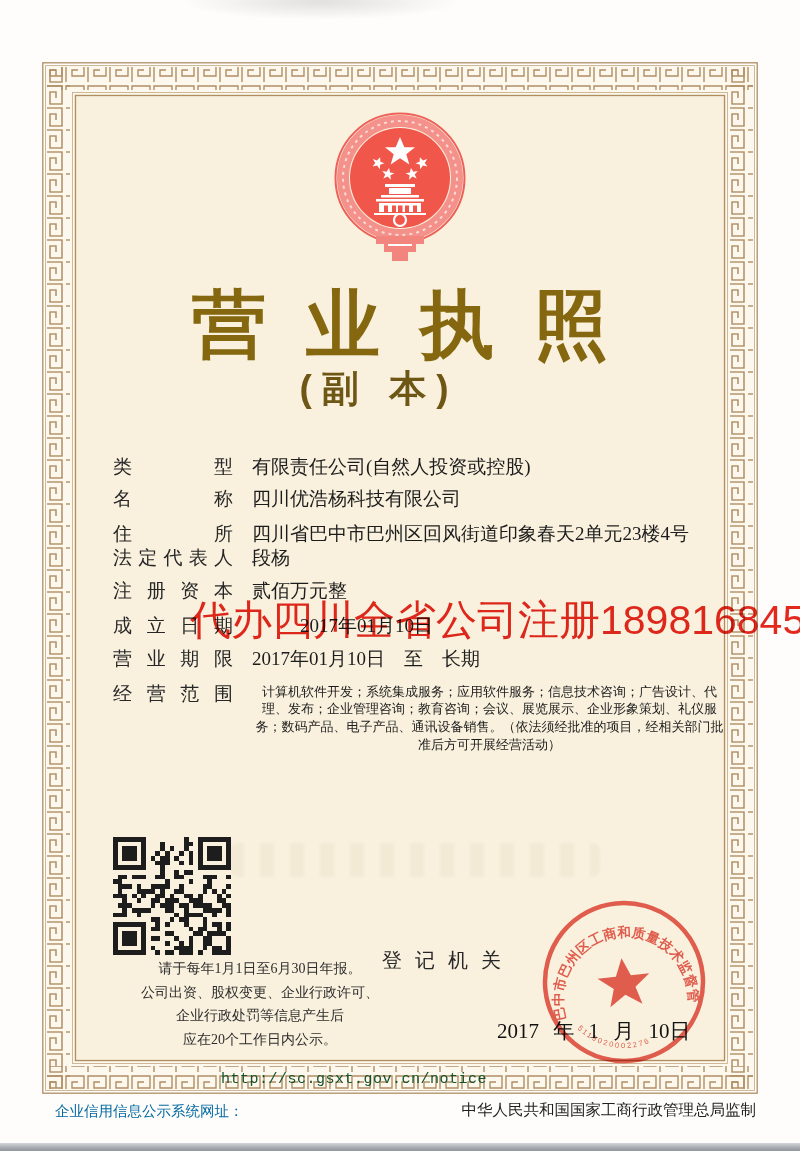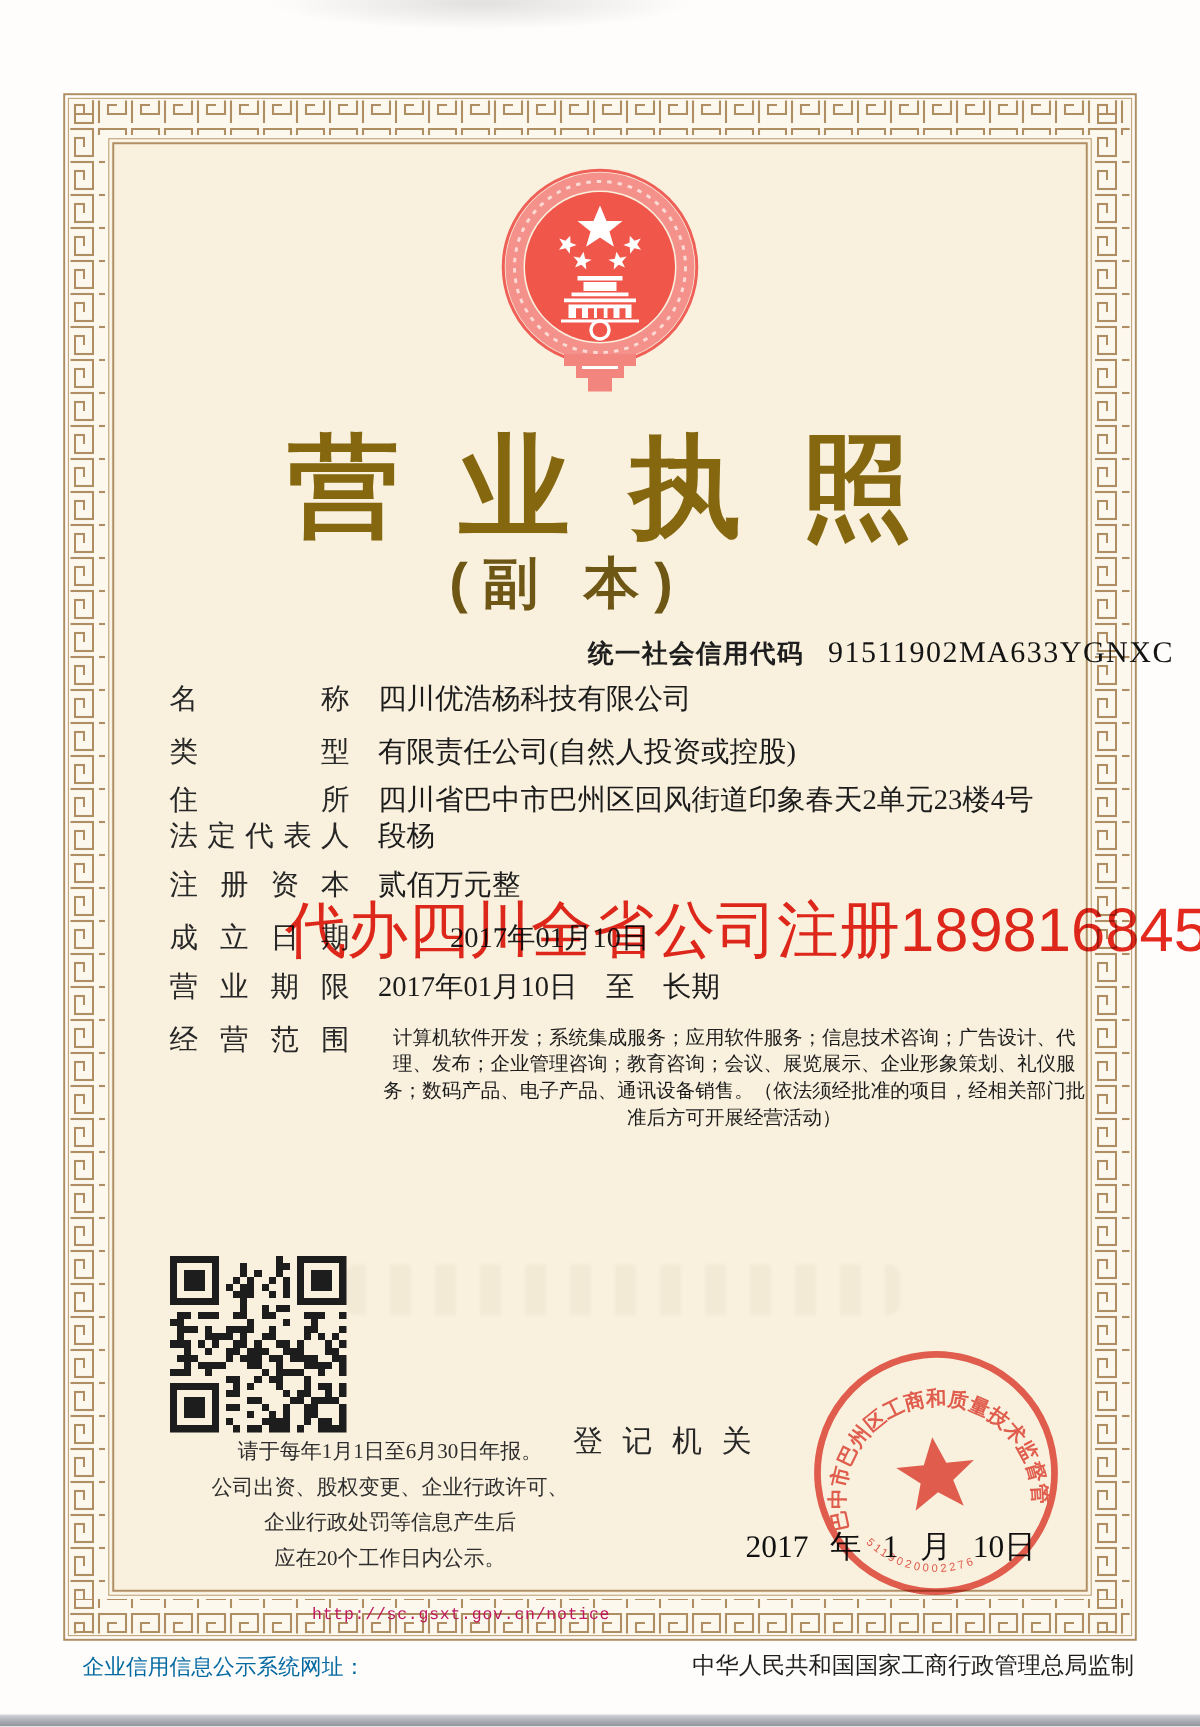--- a/index.html
+++ b/index.html
@@ -55,22 +55,22 @@
   }
   .qr{position:absolute;left:113px;top:837px;z-index:4;}
   .notes{position:absolute;left:105px;top:957px;width:310px;z-index:4;
     font-size:14px;color:#2d2d2d;line-height:1.68;font-family:"Liberation Serif","DejaVu Serif",serif;text-align:center;}
   .reg-label{position:absolute;left:382px;top:947px;z-index:4;font-size:20px;font-weight:500;
     color:#272727;letter-spacing:13px;white-space:nowrap;}
   .issue-date{position:absolute;left:497px;top:1017px;z-index:4;font-size:21px;color:#111;
     font-family:"Liberation Serif","DejaVu Serif",serif;word-spacing:9px;white-space:nowrap;}
   .seal{position:absolute;left:538px;top:896px;z-index:5;mix-blend-mode:multiply;opacity:.92;
     transform:rotate(-6deg);}
-  .border-url{position:absolute;left:208px;top:1071px;z-index:6;
-    font-family:"Liberation Mono","DejaVu Sans Mono",monospace;font-size:11px;color:#be185d;
+  .border-url{position:absolute;left:221px;top:1071px;z-index:6;
+    font-family:"Liberation Mono","DejaVu Sans Mono",monospace;font-size:15px;color:#14532d;
     letter-spacing:.5px;white-space:nowrap;}
   .footer-left{position:absolute;left:55px;top:1102px;z-index:4;font-size:14.5px;color:#0369a1;
     font-family:"Liberation Serif","DejaVu Serif",serif;white-space:nowrap;}
   .footer-right{position:absolute;right:44px;top:1100px;z-index:4;font-size:15.5px;color:#1f1f1f;
     font-weight:500;font-family:"Liberation Serif","DejaVu Serif",serif;white-space:nowrap;}
   .scan-strip{position:absolute;left:0;bottom:0;width:800px;height:8px;z-index:7;
     background:linear-gradient(180deg,#d2d5d9 0%,#a6aab0 60%,#90959b 100%);}
 </style>
 </head>
 <body>
@@ -133,33 +133,29 @@
       <circle cx="70" cy="108" r="6" stroke="#fff" stroke-width="2.2"></circle>
 
       <path fill="#f2857d" d="M46 124 H94 V132 H86 V140 H78 V149 H62 V140 H54 V132 H46 Z"></path>
       <path fill="#fff" d="M58 132 h24 v2 h-24 z"></path>
     </g>
   </svg>
 
   <div class="title">营业执照</div>
   <div class="subtitle">(副  本)</div>
 
-  <div class="credit-row">
-    <span class="credit-label">统一社会信用代码</span>
-    <span class="credit-code">91511902MA633YGNXC</span>
-  </div>
 
   <div class="fields">
+    <div class="frow r-type">
+      <span class="flabel">类型</span>
+      <span class="fvalue">有限责任公司(自然人投资或控股)</span>
+    </div>
     <div class="frow r-name">
       <span class="flabel">名称</span>
       <span class="fvalue">四川优浩杨科技有限公司</span>
-    </div>
-    <div class="frow r-type">
-      <span class="flabel">类型</span>
-      <span class="fvalue">有限责任公司(自然人投资或控股)</span>
     </div>
     <div class="frow r-addr">
       <span class="flabel">住所</span>
       <span class="fvalue">四川省巴中市巴州区回风街道印象春天2单元23楼4号</span>
     </div>
     <div class="frow r-legal">
       <span class="flabel">法定代表人</span>
       <span class="fvalue">段杨</span>
     </div>
     <div class="frow r-cap">

